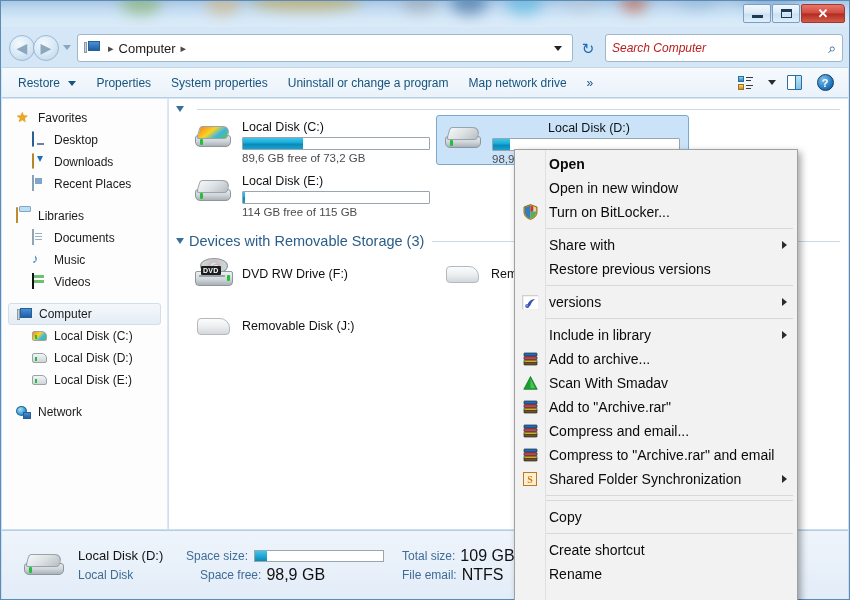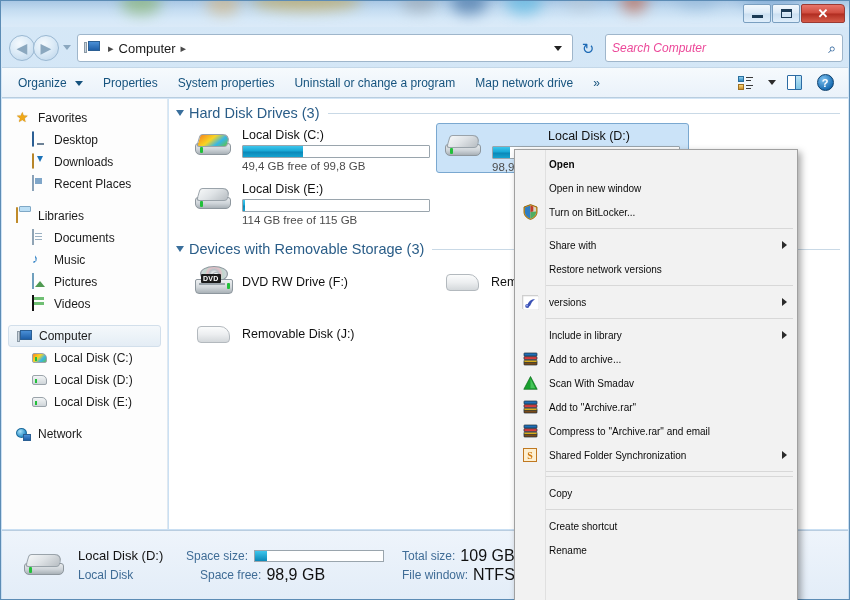--- a/index.html
+++ b/index.html
@@ -73,21 +73,21 @@
     border-left:4px solid transparent;border-right:4px solid transparent;border-top:5px solid #222; margin-right:6px; }
 
   #refresh-btn { position:absolute; left:577px; top:10px; width:20px;height:20px;
     color:#1d6ab5; font-size:15px; display:flex;align-items:center;justify-content:center; }
 
   #search-box {
     position:absolute; left:604px; top:5px; width:238px; height:28px;
     background:#fff; border:1px solid #9fb6cb; border-radius:3px;
     display:flex; align-items:center; padding:0 6px;
   }
-  #search-ph { color:#ec4899; font-style:italic; font-size:12px; }
+  #search-ph { color:#b91c1c; font-style:italic; font-size:12px; }
   #search-icon { margin-left:auto; color:#2a6099; font-size:14px; }
 
   
   #toolbar {
     position:absolute; left:1px; top:66px; width:846px; height:31px;
     background:linear-gradient(to bottom,#f6fafd 0%,#eaf2fa 100%);
     border-top:1px solid #c3d7e8; border-bottom:1px solid #b8cddf;
     display:flex; align-items:center; padding:0 6px;
   }
   .tb-item { padding:5px 10px; color:#16537e; font-size:12px; white-space:nowrap; border-radius:3px; }
@@ -172,21 +172,21 @@
     box-shadow:3px 3px 7px rgba(0,0,0,.35);
     padding:2px 0;
     overflow:hidden;
   }
   #ctx::before {
     content:''; position:absolute; left:0; top:0; bottom:0; width:30px;
     background:#f2f2f2; border-right:1px solid #e0e0e0;
   }
   .mi { position:relative; height:24px; display:flex; align-items:center; padding-left:0; }
   .mi-ico { width:30px; height:24px; flex:none; display:flex; align-items:center; justify-content:center; position:relative; z-index:2; }
-  .mi-lbl { font-size:10px; color:#0a0a0a; padding-left:4px; position:relative; z-index:2; white-space:nowrap; }
+  .mi-lbl { font-size:14px; color:#0a0a0a; padding-left:4px; position:relative; z-index:2; white-space:nowrap; }
   .mi-lbl.bold { font-weight:bold; }
   .mi-arrow { position:absolute; right:10px; width:0;height:0; z-index:2;
     border-top:4px solid transparent;border-bottom:4px solid transparent;border-left:5px solid #2b2b2b; }
   .mi-sep { height:1px; background:#d8d8d8; margin:4px 4px 4px 31px; position:relative; z-index:2; }
 
   
   .ico-shield { width:15px;height:16px; position:relative; }
   .ico-s { width:14px;height:14px; border:1px solid #c07820; background:#fdf0d2; color:#d07a10;
     font-size:10px; font-weight:bold; display:flex;align-items:center;justify-content:center; font-family:"Liberation Serif",serif; }
   .ico-jet { width:16px;height:14px; background:#fff; border:1px solid #cfcfcf; position:relative; }
@@ -294,21 +294,21 @@
     <div id="refresh-btn">↻</div>
 
     <div id="search-box">
       <span id="search-ph">Search Computer</span>
       <span id="search-icon">⌕</span>
     </div>
   </div>
 
   <div id="toolbar">
     <div class="tb-item">
-      <span>Organize</span>
+      <span>Restore</span>
       <span class="tb-caret"></span>
     </div>
     <div class="tb-item">Properties</div>
     <div class="tb-item">System properties</div>
     <div class="tb-item">Uninstall or change a program</div>
     <div class="tb-item">Map network drive</div>
     <div class="tb-item">»</div>
 
     <div id="tb-right">
       <div class="tb-icon-btn">
@@ -358,24 +358,20 @@
     </div>
     <div class="np-row child">
       <span class="np-ico"><span class="i-doc" style="margin-top:1px;"></span></span>
       <span>Documents</span>
     </div>
     <div class="np-row child">
       <span class="np-ico i-mus">♪</span>
       <span>Music</span>
     </div>
     <div class="np-row child">
-      <span class="np-ico"><span class="i-pic" style="margin-top:2px;"></span></span>
-      <span>Pictures</span>
-    </div>
-    <div class="np-row child">
       <span class="np-ico"><span class="i-vid" style="margin-top:2px;"></span></span>
       <span>Videos</span>
     </div>
 
     <div class="np-gap"></div>
 
     <div class="np-row sel">
       <span class="np-ico">
         <span class="i-comp" style="margin-top:2px;display:inline-block;"><span class="stand"></span><span class="scr"></span></span>
       </span>
@@ -401,40 +397,39 @@
         <span class="i-net" style="display:inline-block;margin-top:2px;"><span class="g"></span><span class="m"></span></span>
       </span>
       <span>Network</span>
     </div>
   </div>
 
   <div id="main-pane">
 
     <div class="grp-head">
       <span class="grp-tri"></span>
-      <span class="grp-title">Hard Disk Drives (3)</span>
       <span class="grp-rule"></span>
     </div>
 
     <div class="tiles" style="height:110px;">
 
       <div class="tile" style="left:18px;top:0;">
         <span class="tile-ico">
           <span class="disk win">
               <span class="base"></span>
               <span class="top"></span>
               <span class="led"></span>
             </span>
         </span>
         <span class="tile-body">
           <span class="tile-name" style="display:block;">Local Disk (C:)</span>
           <span class="bar-outer" style="display:block;">
             <span class="bar-fill" id="bar-c" style="display:block;width:32.5%;"></span>
           </span>
-          <span class="tile-sub" style="display:block;">49,4 GB free of 99,8 GB</span>
+          <span class="tile-sub" style="display:block;">89,6 GB free of 73,2 GB</span>
         </span>
       </div>
 
       <div class="tile" style="left:18px;top:54px;">
         <span class="tile-ico">
           <span class="disk">
               <span class="base"></span>
               <span class="top"></span>
               <span class="led"></span>
             </span>
@@ -529,21 +524,21 @@
         <span class="det-lbl">Space free:</span>
         <span class="det-val">98,9 GB</span>
       </div>
     </div>
     <div class="det-col" style="width:170px;padding-left:14px;">
       <div class="det-l1">
         <span class="det-lbl">Total size:</span>
         <span class="det-val">109 GB</span>
       </div>
       <div class="det-l2">
-        <span class="det-lbl">File window:</span>
+        <span class="det-lbl">File email:</span>
         <span class="det-val">NTFS</span>
       </div>
     </div>
   </div>
 
   <div id="ctx">
 
     <div class="mi">
       <span class="mi-ico"></span>
       <span class="mi-lbl bold">Open</span>
@@ -569,21 +564,21 @@
 
     <div class="mi-sep"></div>
 
     <div class="mi">
       <span class="mi-ico"></span>
       <span class="mi-lbl">Share with</span>
       <span class="mi-arrow"></span>
     </div>
     <div class="mi">
       <span class="mi-ico"></span>
-      <span class="mi-lbl">Restore network versions</span>
+      <span class="mi-lbl">Restore previous versions</span>
     </div>
 
     <div class="mi-sep"></div>
 
     <div class="mi">
       <span class="mi-ico">
         <span class="ico-jet">
           <svg width="16" height="14" viewBox="0 0 16 14">
             <rect x="0" y="0" width="16" height="14" fill="#ffffff" stroke="#d0d0d0" stroke-width="0.6"></rect>
             <path d="M4 10 Q6 3 12 3 Q9 5 7 10 Z" fill="#3b52b5"></path>
@@ -638,20 +633,31 @@
     </div>
     <div class="mi">
       <span class="mi-ico">
         <svg width="15" height="14" viewBox="0 0 15 14">
           <rect x="1" y="1" width="13" height="3" rx="0.6" fill="#1f6fb5" stroke="#1b2b3b" stroke-width="0.7"></rect>
           <rect x="1" y="4.6" width="13" height="3" rx="0.6" fill="#d63c3c" stroke="#1b2b3b" stroke-width="0.7"></rect>
           <rect x="1" y="8.2" width="13" height="3" rx="0.6" fill="#e8b616" stroke="#1b2b3b" stroke-width="0.7"></rect>
           <rect x="1" y="10.4" width="13" height="2.6" rx="0.6" fill="#7a4a18" stroke="#1b2b3b" stroke-width="0.7"></rect>
         </svg>
       </span>
+      <span class="mi-lbl">Compress and email...</span>
+    </div>
+    <div class="mi">
+      <span class="mi-ico">
+        <svg width="15" height="14" viewBox="0 0 15 14">
+          <rect x="1" y="1" width="13" height="3" rx="0.6" fill="#1f6fb5" stroke="#1b2b3b" stroke-width="0.7"></rect>
+          <rect x="1" y="4.6" width="13" height="3" rx="0.6" fill="#d63c3c" stroke="#1b2b3b" stroke-width="0.7"></rect>
+          <rect x="1" y="8.2" width="13" height="3" rx="0.6" fill="#e8b616" stroke="#1b2b3b" stroke-width="0.7"></rect>
+          <rect x="1" y="10.4" width="13" height="2.6" rx="0.6" fill="#7a4a18" stroke="#1b2b3b" stroke-width="0.7"></rect>
+        </svg>
+      </span>
       <span class="mi-lbl">Compress to "Archive.rar" and email</span>
     </div>
     <div class="mi">
       <span class="mi-ico">
         <span class="ico-s">S</span>
       </span>
       <span class="mi-lbl">Shared Folder Synchronization</span>
       <span class="mi-arrow"></span>
     </div>
 

